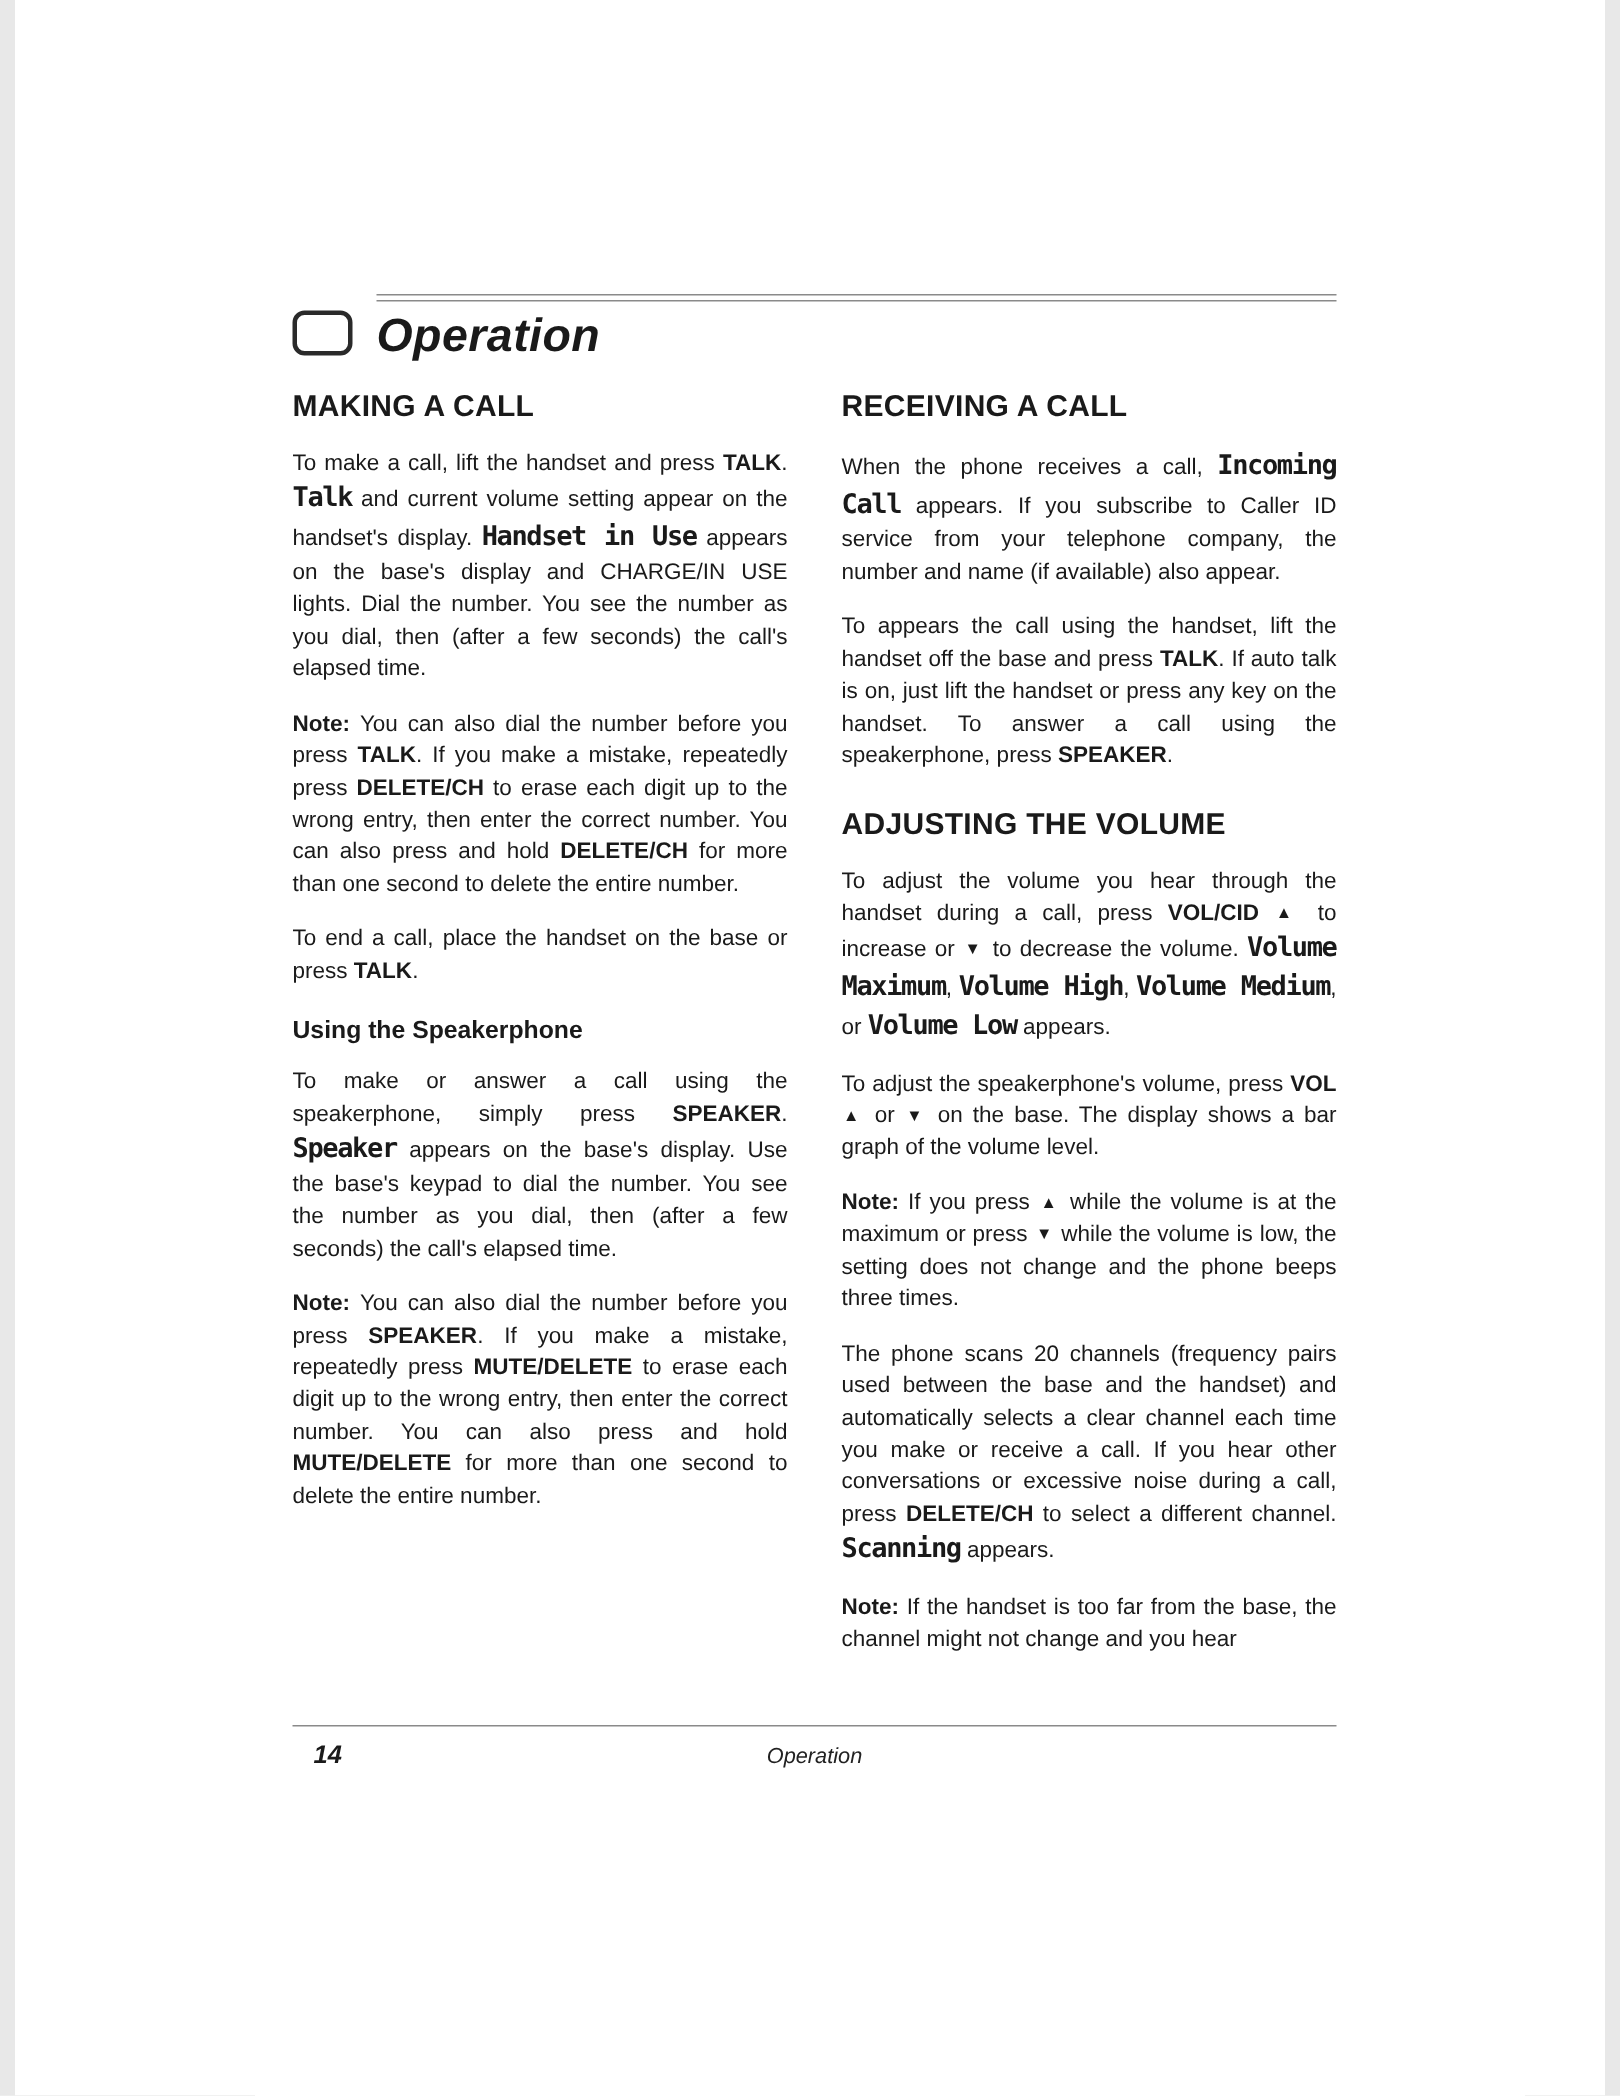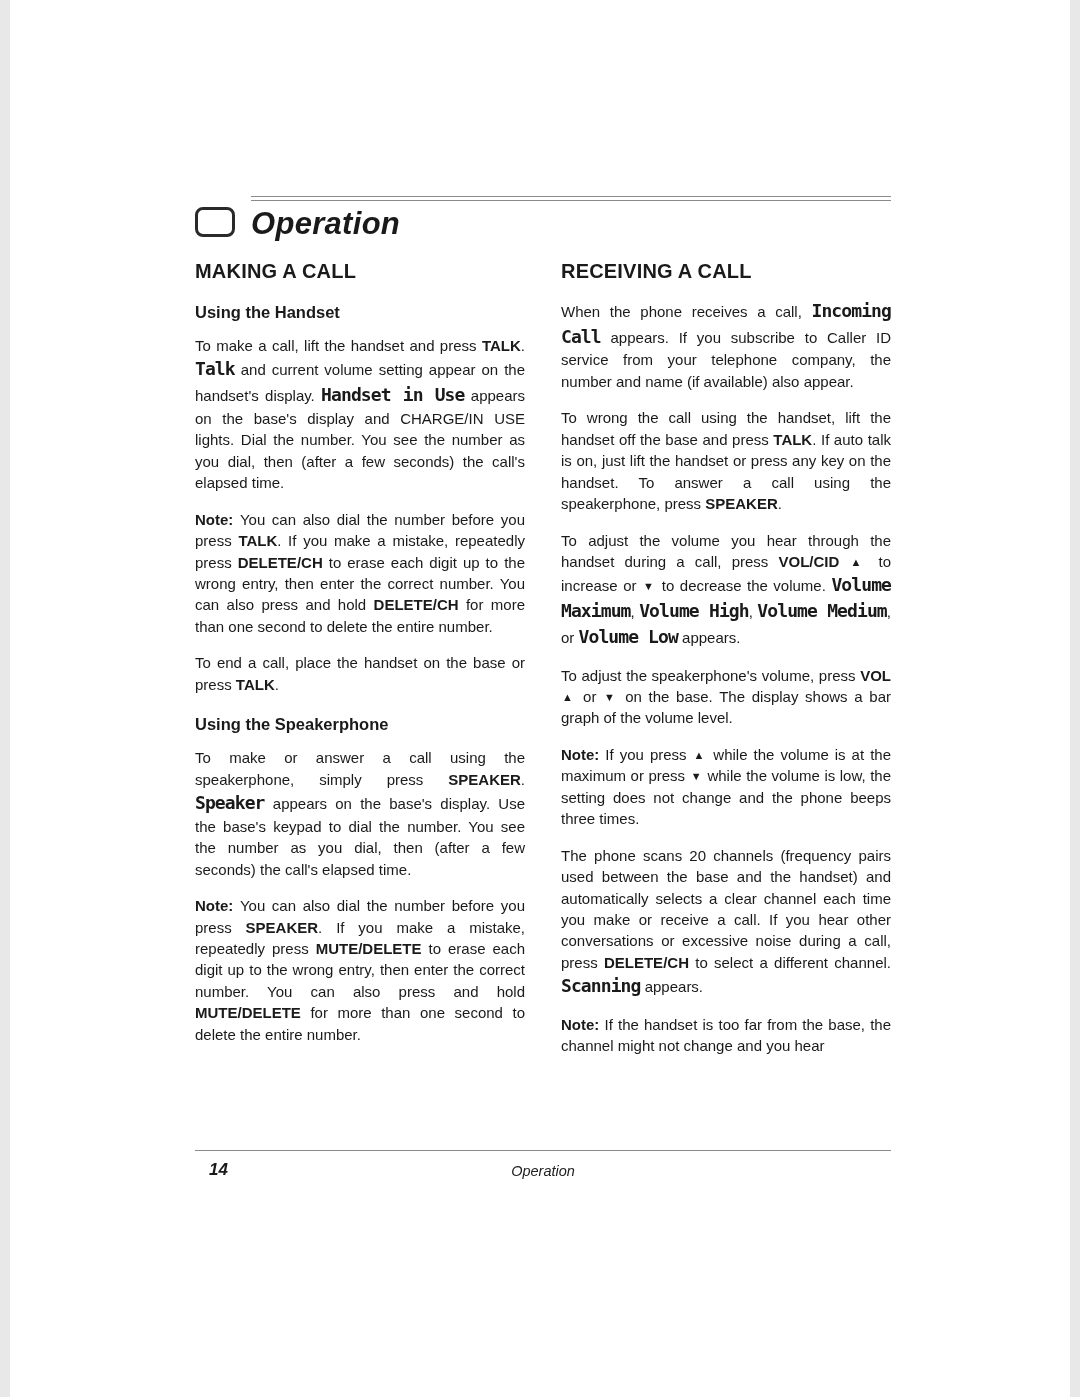--- a/index.html
+++ b/index.html
@@ -103,32 +103,32 @@
       <span class="marker"></span>
       <div class="header-right">
         <div class="double-rule"></div>
         <h1 class="page-title">Operation</h1>
       </div>
     </div>
 
     <div class="columns">
       <div class="col">
           <h2 class="h1">MAKING A CALL</h2>
-          <h3 class="h2">Using the Handset</h3>
           <p class="para"><span>To make a call, lift the handset and press </span><span class="b">TALK</span><span>. </span><span class="lcd">Talk</span><span> and current volume setting appear on the handset's display. </span><span class="lcd">Handset in Use</span><span> appears on the base's display and CHARGE/IN USE lights. Dial the number. You see the number as you dial, then (after a few seconds) the call's elapsed time.</span></p>
           <p class="para"><span class="b">Note: </span><span>You can also dial the number before you press </span><span class="b">TALK</span><span>. If you make a mistake, repeatedly press </span><span class="b">DELETE/CH</span><span> to erase each digit up to the wrong entry, then enter the correct number. You can also press and hold </span><span class="b">DELETE/CH</span><span> for more than one second to delete the entire number.</span></p>
           <p class="para"><span>To end a call, place the handset on the base or press </span><span class="b">TALK</span><span>.</span></p>
           <h3 class="h2">Using the Speakerphone</h3>
           <p class="para"><span>To make or answer a call using the speakerphone, simply press </span><span class="b">SPEAKER</span><span>. </span><span class="lcd">Speaker</span><span> appears on the base's display. Use the base's keypad to dial the number. You see the number as you dial, then (after a few seconds) the call's elapsed time.</span></p>
           <p class="para"><span class="b">Note: </span><span>You can also dial the number before you press </span><span class="b">SPEAKER</span><span>. If you make a mistake, repeatedly press </span><span class="b">MUTE/DELETE</span><span> to erase each digit up to the wrong entry, then enter the correct number. You can also press and hold </span><span class="b">MUTE/DELETE</span><span> for more than one second to delete the entire number.</span></p>
         </div>
       <div class="col">
           <h2 class="h1">RECEIVING A CALL</h2>
           <p class="para"><span>When the phone receives a call, </span><span class="lcd">Incoming Call</span><span> appears. If you subscribe to Caller ID service from your telephone company, the number and name (if available) also appear.</span></p>
-          <p class="para"><span>To wrong the call using the handset, lift the handset off the base and press </span><span class="b">TALK</span><span>. If auto talk is on, just lift the handset or press any key on the handset. To answer a call using the speakerphone, press </span><span class="b">SPEAKER</span><span>.</span></p>
+          <p class="para"><span>To appears the call using the handset, lift the handset off the base and press </span><span class="b">TALK</span><span>. If auto talk is on, just lift the handset or press any key on the handset. To answer a call using the speakerphone, press </span><span class="b">SPEAKER</span><span>.</span></p>
+          <h2 class="h1">ADJUSTING THE VOLUME</h2>
           <p class="para"><span>To adjust the volume you hear through the handset during a call, press </span><span class="b">VOL/CID</span><span> </span><span class="arrow">▲</span><span> to increase or </span><span class="arrow">▼</span><span> to decrease the volume. </span><span class="lcd">Volume Maximum</span><span>, </span><span class="lcd">Volume High</span><span>, </span><span class="lcd">Volume Medium</span><span>, or </span><span class="lcd">Volume Low</span><span> appears.</span></p>
           <p class="para"><span>To adjust the speakerphone's volume, press </span><span class="b">VOL</span><span> </span><span class="arrow">▲</span><span> or </span><span class="arrow">▼</span><span> on the base. The display shows a bar graph of the volume level.</span></p>
           <p class="para"><span class="b">Note: </span><span>If you press </span><span class="arrow">▲</span><span> while the volume is at the maximum or press </span><span class="arrow">▼</span><span> while the volume is low, the setting does not change and the phone beeps three times.</span></p>
           <p class="para"><span>The phone scans 20 channels (frequency pairs used between the base and the handset) and automatically selects a clear channel each time you make or receive a call. If you hear other conversations or excessive noise during a call, press </span><span class="b">DELETE/CH</span><span> to select a different channel. </span><span class="lcd">Scanning</span><span> appears.</span></p>
           <p class="para"><span class="b">Note: </span><span>If the handset is too far from the base, the channel might not change and you hear</span></p>
         </div>
     </div>
 
   </div>
 

